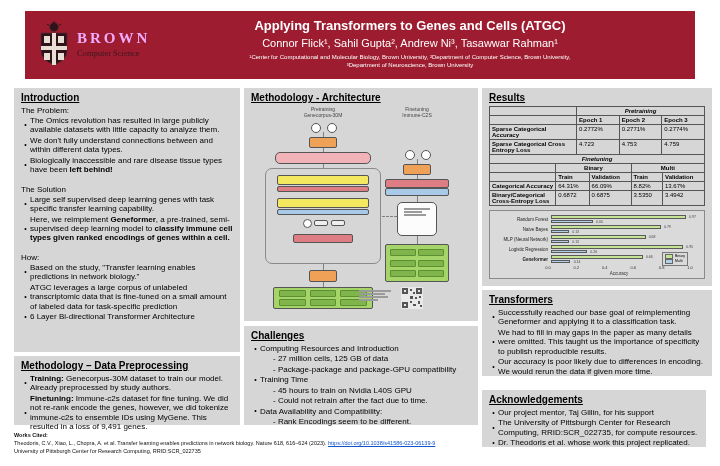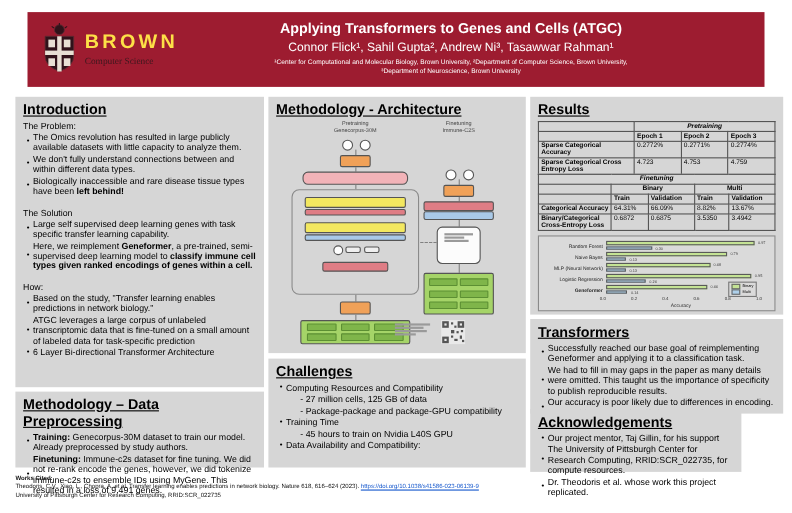--- a/index.html
+++ b/index.html
@@ -3,44 +3,44 @@
 <meta charset="utf-8">
 <style>
   html,body{margin:0;padding:0;}
   body{width:720px;height:466px;background:#ffffff;font-family:"Liberation Sans",sans-serif;position:relative;overflow:hidden;}
   .page{position:absolute;inset:0;}
 
   
   .header{position:absolute;left:25px;top:11px;width:670px;height:68px;background:#9d1c30;}
   .logo{position:absolute;left:12px;top:10px;display:flex;align-items:center;}
   .logo-text{margin-left:6px;color:#2e1216;}
-  .logo-brown{font-family:Liberation Sans, sans-serif;font-size:18px;letter-spacing:3px;font-weight:bold;color:#fde047;}
+  .logo-brown{font-family:Liberation Serif, serif;font-size:15px;letter-spacing:3px;font-weight:bold;color:#f0abfc;}
   .logo-dept{font-family:"Liberation Serif",serif;font-size:8.5px;color:#3c181e;margin-top:1px;}
   .header-center{position:absolute;left:140px;right:40px;top:7px;text-align:center;color:#ffffff;}
   .title{font-size:13px;font-weight:bold;line-height:1.2;}
   .authors{font-size:11px;margin-top:3px;}
   .affil{font-size:6px;margin-top:4px;line-height:1.35;}
 
   
   .section{position:absolute;background:#d6d6d6;padding:4px 7px;box-sizing:border-box;}
-  .sec-h{font-size:13px;font-weight:bold;text-decoration:underline;margin:0 0 3px 0;color:#000;}
+  .sec-h{font-size:10px;font-weight:bold;text-decoration:underline;margin:0 0 3px 0;color:#000;}
   .body-label{font-size:8px;margin:2px 0 1px 0;}
   .li{display:flex;font-size:8px;line-height:1.18;margin-bottom:1px;align-items:center;}
   .li::before{content:"•";width:9px;flex:none;text-align:center;font-size:7px;}
   .li .litext{flex:1;}
   .sub{font-size:8px;line-height:1.18;padding-left:22px;margin-bottom:1px;}
   .gap{height:7px;}
 
   #sec-intro{left:14px;top:88px;width:226px;height:264px;}
   #sec-preproc{left:14px;top:356px;width:226px;height:69px;}
   #sec-arch{left:244px;top:88px;width:234px;height:233px;}
   #sec-chal{left:244px;top:326px;width:234px;height:99px;}
   #sec-results{left:482px;top:88px;width:230px;height:198px;}
   #sec-refl{left:482px;top:290px;width:230px;height:86px;}
-  #sec-ack{left:482px;top:372px;width:192px;height:57px;}
+  #sec-ack{left:482px;top:390px;width:224px;height:57px;}
 
   
   .works{position:absolute;left:14px;top:432px;width:680px;font-size:5.5px;line-height:1.45;color:#111;}
   .works b{font-size:5.5px;}
   .works a{color:#1155cc;text-decoration:underline;}
 
   
   table.res{border-collapse:collapse;width:100%;margin-bottom:0;background:#d6d6d6;}
   table.res td{border:0.6px solid #555;font-size:6px;padding:1px 2px;vertical-align:top;color:#000;}
   td.rlabel{font-weight:bold;}
@@ -256,31 +256,33 @@
             <rect x="17" y="14" width="2" height="3"></rect>
             <rect x="19" y="18" width="2" height="2"></rect>
         </g>
       </svg>
     </div>
   </div>
 
   <div class="section" id="sec-chal">
     <h2 class="sec-h">Challenges</h2>
     <div class="li">
-        <div class="litext"><span>Computing Resources and Compatibility</span></div>
+        <div class="litext"><span>Computing Resources and Introduction</span></div>
       </div>
     <div class="sub">- 27 million cells, 125 GB of data</div>
     <div class="sub">- Package-package and package-GPU compatibility</div>
     <div class="li">
         <div class="litext"><span>Training Time</span></div>
       </div>
     <div class="sub">- 45 hours to train on Nvidia L40S GPU</div>
+    <div class="sub">- Could not retrain after the fact due to time.</div>
     <div class="li">
         <div class="litext"><span>Data Availability and Compatibility:</span></div>
       </div>
+    <div class="sub">- Rank Encodings seem to be different.</div>
   </div>
 
   <div class="section" id="sec-results">
     <h2 class="sec-h">Results</h2>
 
     <table class="res">
       <tbody>
           <tr>
         <td style="width:94px;"></td>
         <td class="rtitle" colspan="3">Pretraining</td>

